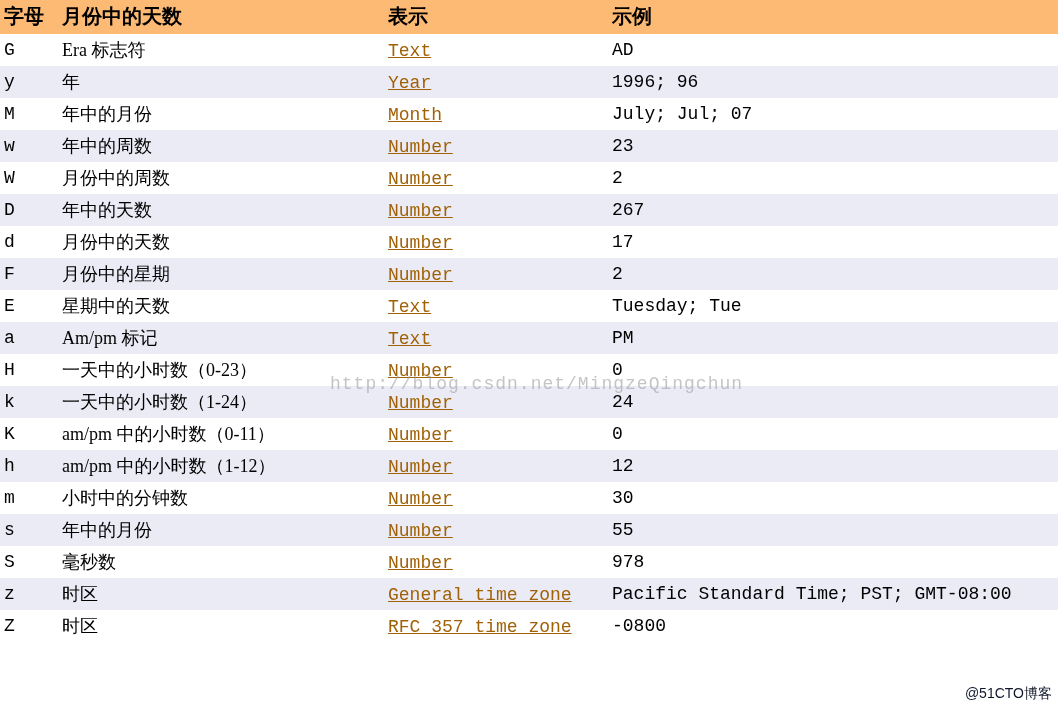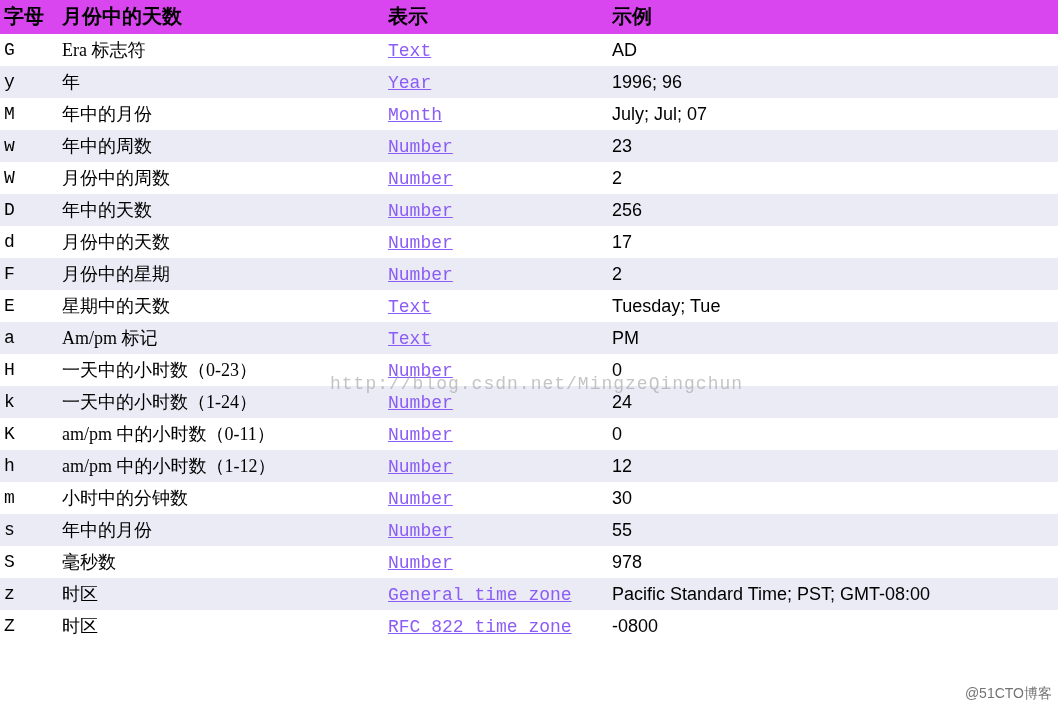--- a/index.html
+++ b/index.html
@@ -14,55 +14,55 @@
     border-collapse: collapse;
     width: 1058px;
     table-layout: fixed;
   }
   col.c-letter { width: 58px; }
   col.c-desc   { width: 326px; }
   col.c-repr   { width: 224px; }
   col.c-ex     { width: 450px; }
   th {
     text-align: left;
-    background: #d946ef;
+    background: #fdba74;
     font-weight: bold;
     font-size: 20px;
     padding: 3px 4px 4px 4px;
     color: #000;
     font-family: "SimHei", "黑体", sans-serif;
   }
   td {
     padding: 4px 4px;
     vertical-align: middle;
   }
   tr.striped { background: #ebebf6; }
-  .mono { font-family: Liberation Sans, sans-serif; font-size: 18px; }
+  .mono { font-family: Liberation Mono, monospace; font-size: 18px; }
   .leftcell { font-family: "Courier New", monospace; font-size: 18px; }
   a.lnk {
-    color: #8b5cf6;
+    color: #a16207;
     text-decoration: underline;
     font-family: "Courier New", monospace;
     font-size: 18px;
   }
   .watermark {
     position: absolute;
     left: 330px;
     top: 374px;
     color: rgba(150,150,150,0.55);
     font-family: "Courier New", monospace;
     font-size: 18px;
     letter-spacing: 1px;
     pointer-events: none;
   }
   .footer-mark {
     position: absolute;
     right: 6px;
     top: 685px;
-    color: #737373;
+    color: #0f172a;
     font-size: 14px;
     font-family: "Microsoft YaHei", sans-serif;
   }
 </style>
 </head>
 <body>
 
 <table>
   <colgroup>
     <col class="c-letter">
@@ -106,21 +106,21 @@
       <tr>
         <td class="leftcell">W</td>
         <td>月份中的周数</td>
         <td><a class="lnk" href="#">Number</a></td>
         <td class="mono">2</td>
       </tr>
       <tr class="striped">
         <td class="leftcell">D</td>
         <td>年中的天数</td>
         <td><a class="lnk" href="#">Number</a></td>
-        <td class="mono">256</td>
+        <td class="mono">267</td>
       </tr>
       <tr>
         <td class="leftcell">d</td>
         <td>月份中的天数</td>
         <td><a class="lnk" href="#">Number</a></td>
         <td class="mono">17</td>
       </tr>
       <tr class="striped">
         <td class="leftcell">F</td>
         <td>月份中的星期</td>
@@ -183,20 +183,20 @@
       </tr>
       <tr class="striped">
         <td class="leftcell">z</td>
         <td>时区</td>
         <td><a class="lnk" href="#">General time zone</a></td>
         <td class="mono">Pacific Standard Time; PST; GMT-08:00</td>
       </tr>
       <tr>
         <td class="leftcell">Z</td>
         <td>时区</td>
-        <td><a class="lnk" href="#">RFC 822 time zone</a></td>
+        <td><a class="lnk" href="#">RFC 357 time zone</a></td>
         <td class="mono">-0800</td>
       </tr>
     </tbody>
 </table>
 
 <div class="watermark">http://blog.csdn.net/MingzeQingchun</div>
 <div class="footer-mark">@51CTO博客</div>
 
 </body></html>

